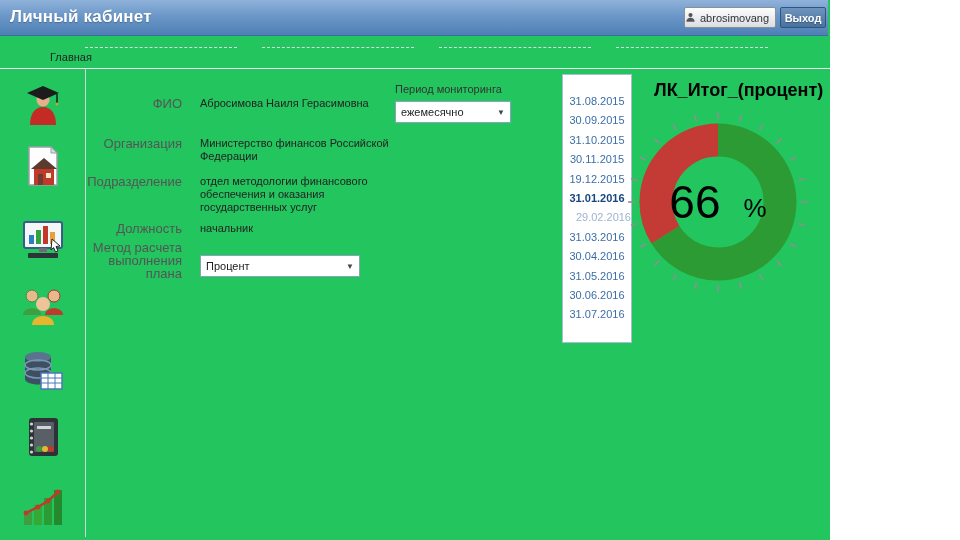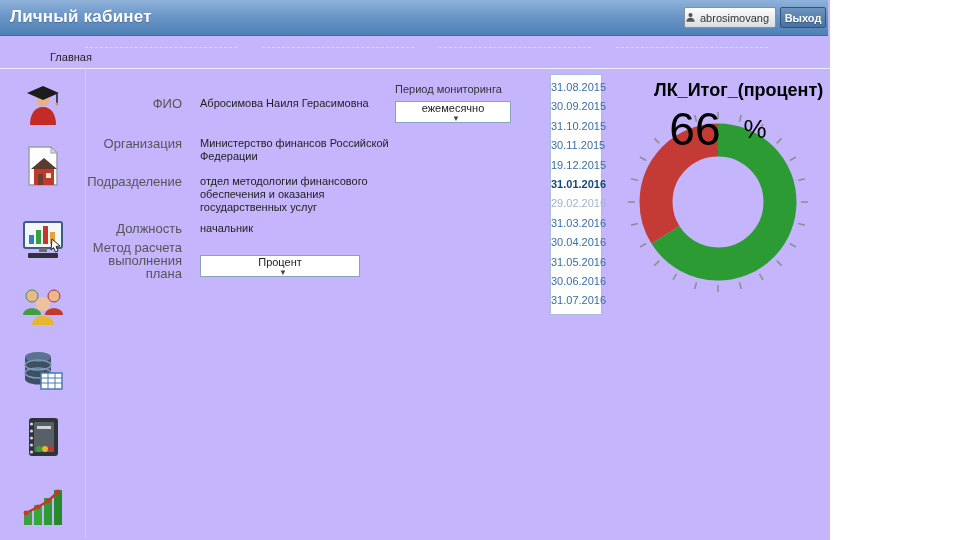--- a/index.html
+++ b/index.html
@@ -1,18 +1,18 @@
 <!DOCTYPE html>
 <html><head>
 <meta charset="utf-8">
 <style>
   *{box-sizing:border-box;margin:0;padding:0;}
   html,body{background:#fff;}
   body{width:960px;height:540px;font-family:"Liberation Sans",sans-serif;position:relative;overflow:hidden;}
-  .page{position:absolute;left:0;top:0;width:830px;height:540px;background:#c4b5fd;}
+  .page{position:absolute;left:0;top:0;width:830px;height:540px;background:#22c55e;}
 
   
   .header{position:absolute;left:0;top:0;width:828px;height:36px;
     background:linear-gradient(180deg,#8fb2da 0%,#6b97c8 45%,#4f80b5 100%);
     border-bottom:1px solid #3b6d9e;}
   .header h1{position:absolute;left:10px;top:7px;font-size:17px;font-weight:bold;color:#fff;
     text-shadow:0 1px 1px rgba(0,0,0,.25);letter-spacing:.2px;}
   .user-badge{position:absolute;left:684px;top:7px;width:92px;height:21px;
     background:linear-gradient(#fdfdfd,#d9dee3);border:1px solid #8a9096;border-radius:2px;
     display:flex;align-items:center;gap:4px;padding:0 0;font-size:11px;color:#333;cursor:pointer;}
@@ -36,37 +36,37 @@
   .sidebar{position:absolute;left:0;top:68px;width:86px;height:469px;border-right:1px solid #cfd4d9;border-top:1px solid #eef0f2;}
   .side-btn{position:absolute;left:19px;width:48px;height:48px;background:none;border:none;cursor:pointer;padding:0;}
   .side-btn svg{width:48px;height:48px;display:block;}
 
   
   .main{position:absolute;left:86px;top:68px;width:744px;height:469px;border-top:1px solid #eef0f2;}
   .flabel{position:absolute;left:0;width:96px;text-align:right;font-size:13px;color:#555;line-height:13px;}
   .fvalue{position:absolute;left:114px;width:192px;font-size:11px;color:#222;line-height:13px;}
 
   .dropdown{position:absolute;height:22px;background:#fff;border:1px solid #89a3bd;
-    display:flex;align-items:center;justify-content:space-between;padding:0 5px;font-size:11px;color:#222;cursor:pointer;flex-direction:column;}
+    display:flex;align-items:center;justify-content:space-between;padding:0 5px;font-size:11px;color:#222;cursor:pointer;}
   .dropdown .arrow{font-size:8px;color:#444;margin-left:6px;}
 
   .mon-label{position:absolute;left:309px;top:14px;font-size:11px;color:#333;}
 
   
-  .dates{position:absolute;left:464px;top:5px;width:52px;border:1px solid #aabdd6;background:#fff;padding:3px 0;}
+  .dates{position:absolute;left:476px;top:5px;width:70px;border:1px solid #aabdd6;background:#fff;padding:17px 0;}
   .date-item{font-size:11px;line-height:19.4px;text-align:center;color:#3a6ea5;cursor:pointer;}
   .date-item.selected{color:#17457e;font-weight:bold;}
   .date-item.muted{color:#9fb3cd;text-align:right;}
 
   
   .chart-title{position:absolute;left:568px;top:11px;font-size:18px;font-weight:bold;color:#000;}
   .donut-wrap{position:absolute;left:532px;top:33px;width:200px;height:200px;}
   .donut-wrap svg{width:200px;height:200px;display:block;}
   .donut-center{position:absolute;left:0;top:0;width:200px;height:200px;
-    display:flex;align-items:flex-start;justify-content:center;gap:23px;pointer-events:none;}
+    display:flex;align-items:center;justify-content:center;gap:23px;pointer-events:none;}
   .donut-center .big{font-size:46px;color:#000;}
   .donut-center .unit{font-size:26px;color:#000;padding-top:12px;}
 </style>
 </head>
 <body>
 
 <div class="page">
 
   <header class="header">
     <h1>Личный кабинет</h1>

